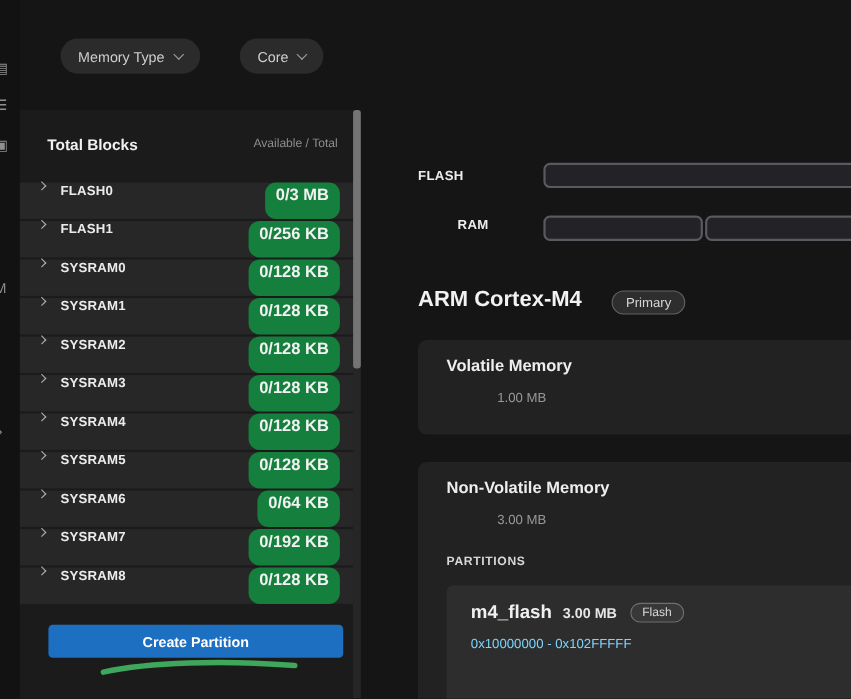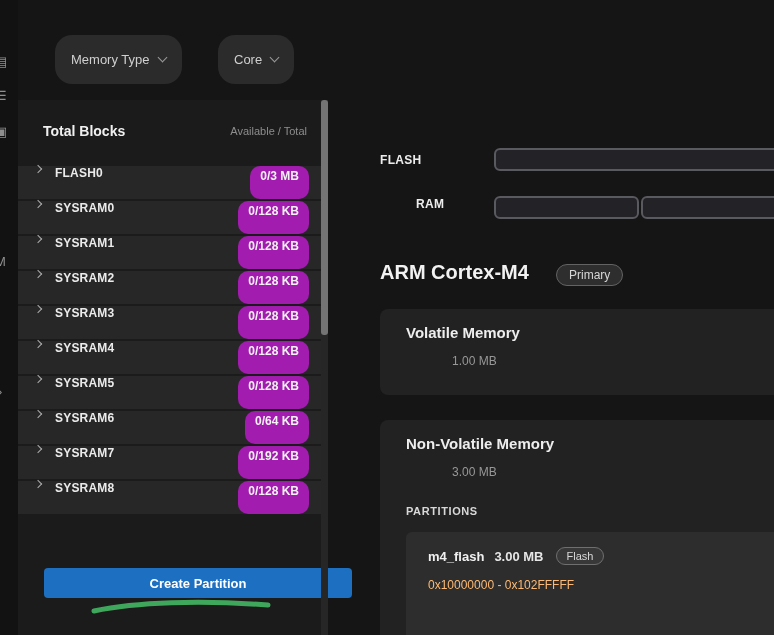--- a/index.html
+++ b/index.html
@@ -10,21 +10,21 @@
     font-family:"Liberation Sans","DejaVu Sans",sans-serif;
     color:#e8e8e8;
   }
 
   
   #left-rail { position:absolute; left:0; top:0; width:18px; height:635px; background:#121212; }
   .rail-icon { position:absolute; left:-5px; width:20px; color:#8f8f8f; font-size:13px; line-height:16px; }
 
   
   .pill {
-    position:absolute; top:35px; height:49px;
+    position:absolute; top:35px; height:32px;
     background:#2b2b2b; border:none; border-radius:17px;
     display:flex; align-items:center; gap:9px; padding:0 16px;
     color:#cfcfcf; font-size:13px; font-family:inherit; cursor:pointer;
   }
   #pill-memtype { left:55px; }
   #pill-core { left:218px; }
   .chev-down {
     width:7px; height:7px; margin-top:-4px;
     border-right:1.6px solid #9a9a9a; border-bottom:1.6px solid #9a9a9a;
     transform:rotate(45deg);
@@ -40,27 +40,27 @@
     height:33px; margin-bottom:2px; background:#272727;
     display:flex; padding:0 12px 0 17px; cursor:pointer;
   }
   .chev-right {
     width:6px; height:6px; margin-right:14px; flex:0 0 auto;
     border-top:1.6px solid #aeaeae; border-right:1.6px solid #aeaeae;
     transform:rotate(45deg);
   }
   .block-name { font-size:12px; font-weight:700; color:#ebebeb; letter-spacing:.2px; }
   .block-usage {
-    margin-left:auto; background:#a21caf; color:#f2f2f2;
-    font-size:12px; font-weight:700; padding:3px 10px; border-radius:10px;
+    margin-left:auto; background:#15803d; color:#f2f2f2;
+    font-size:15px; font-weight:700; padding:3px 10px; border-radius:10px;
     white-space:nowrap;
   }
 
   #create-btn {
-    position:absolute; left:26px; top:468px; width:308px; height:30px;
+    position:absolute; left:26px; top:468px; width:268px; height:30px;
     background:#1d6fc2; border:none; border-radius:4px;
     color:#ffffff; font-size:13px; font-weight:600; font-family:inherit;
     display:flex; align-items:center; justify-content:center; cursor:pointer;
   }
   #annotation-swoosh { position:absolute; left:68px; top:497px; pointer-events:none; }
 
   
   #panel-scroll-track { position:absolute; left:321px; top:100px; width:7px; height:535px; background:#262626; }
   #panel-scroll-thumb { position:absolute; left:321px; top:100px; width:7px; height:235px; background:#747474; border-radius:3px; cursor:grab; }
 
@@ -89,27 +89,27 @@
   #card-nonvolatile { top:420px; height:245px; }
   .card-title { position:absolute; left:26px; top:15px; font-size:15px; font-weight:700; color:#eeeeee; }
   .card-size { position:absolute; left:26px; top:45px; font-size:12px; color:#989898;margin-left:46px; }
   #partitions-label { position:absolute; left:26px; top:85px; font-size:11px; font-weight:700; color:#d8d8d8; letter-spacing:.6px; }
 
   #partition-card {
     position:absolute; left:26px; top:112px; width:394px; height:120px;
     background:#2d2d2d; border-radius:6px;
   }
   #partition-head { position:absolute; left:22px; top:15px; display:flex; align-items:center; }
-  #partition-name { font-size:13px; font-weight:700; color:#f0f0f0; }
+  #partition-name { font-size:17px; font-weight:700; color:#f0f0f0; }
   #partition-size { margin-left:10px; font-size:13px; font-weight:700; color:#e6e6e6; }
   #partition-type {
     margin-left:12px; background:#383838; border:1px solid #6f6f6f; border-radius:11px;
     padding:2px 10px; font-size:11px; color:#d8d8d8;
   }
-  #partition-range { position:absolute; left:22px; top:46px; font-size:12px; color:#fdba74; }
+  #partition-range { position:absolute; left:22px; top:46px; font-size:12px; color:#7dd3fc; }
 </style>
 </head>
 <body>
 
 <div id="left-rail">
   <span class="rail-icon" style="top:4px">↑</span>
   <span class="rail-icon" style="top:54px">▤</span>
   <span class="rail-icon" style="top:88px">☰</span>
   <span class="rail-icon" style="top:124px">▣</span>
   <span class="rail-icon" style="top:192px">]</span>
@@ -134,20 +134,25 @@
   <div id="panel-subtitle">Available / Total</div>
 
   <div id="block-list">
     <div class="block-row">
       <span class="chev-right"></span>
       <span class="block-name">FLASH0</span>
       <span class="block-usage">0/3 MB</span>
     </div>
     <div class="block-row">
       <span class="chev-right"></span>
+      <span class="block-name">FLASH1</span>
+      <span class="block-usage">0/256 KB</span>
+    </div>
+    <div class="block-row">
+      <span class="chev-right"></span>
       <span class="block-name">SYSRAM0</span>
       <span class="block-usage">0/128 KB</span>
     </div>
     <div class="block-row">
       <span class="chev-right"></span>
       <span class="block-name">SYSRAM1</span>
       <span class="block-usage">0/128 KB</span>
     </div>
     <div class="block-row">
       <span class="chev-right"></span>

